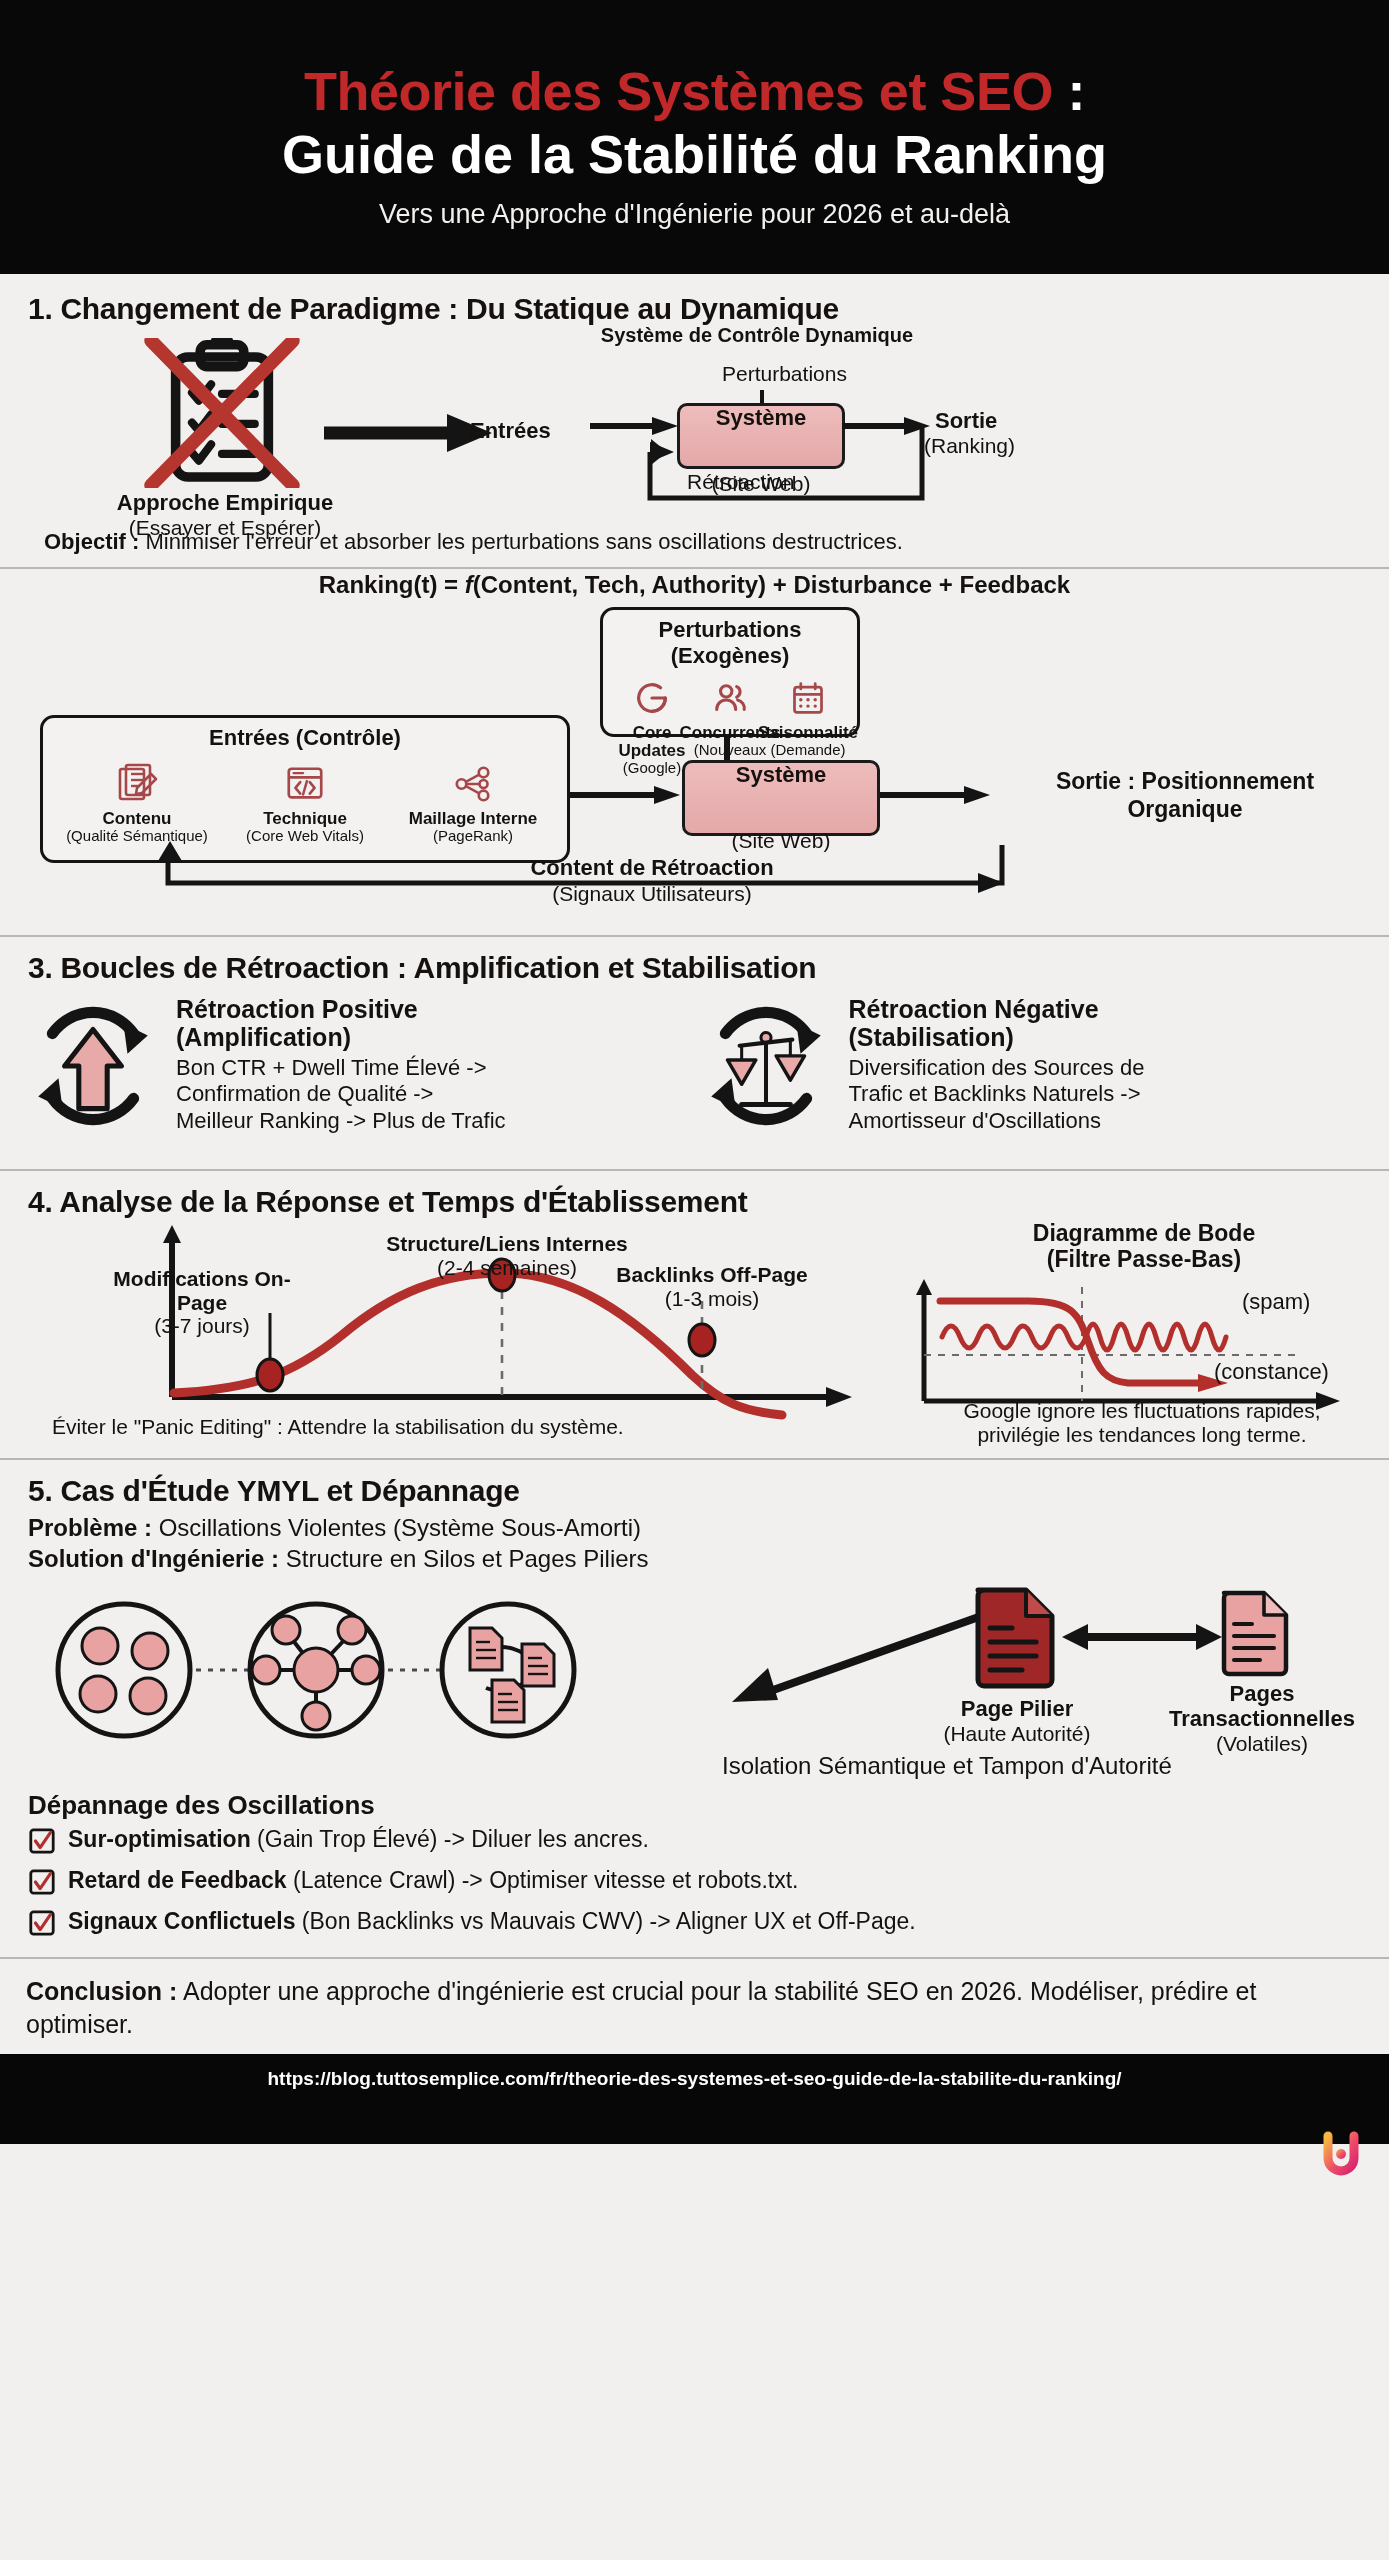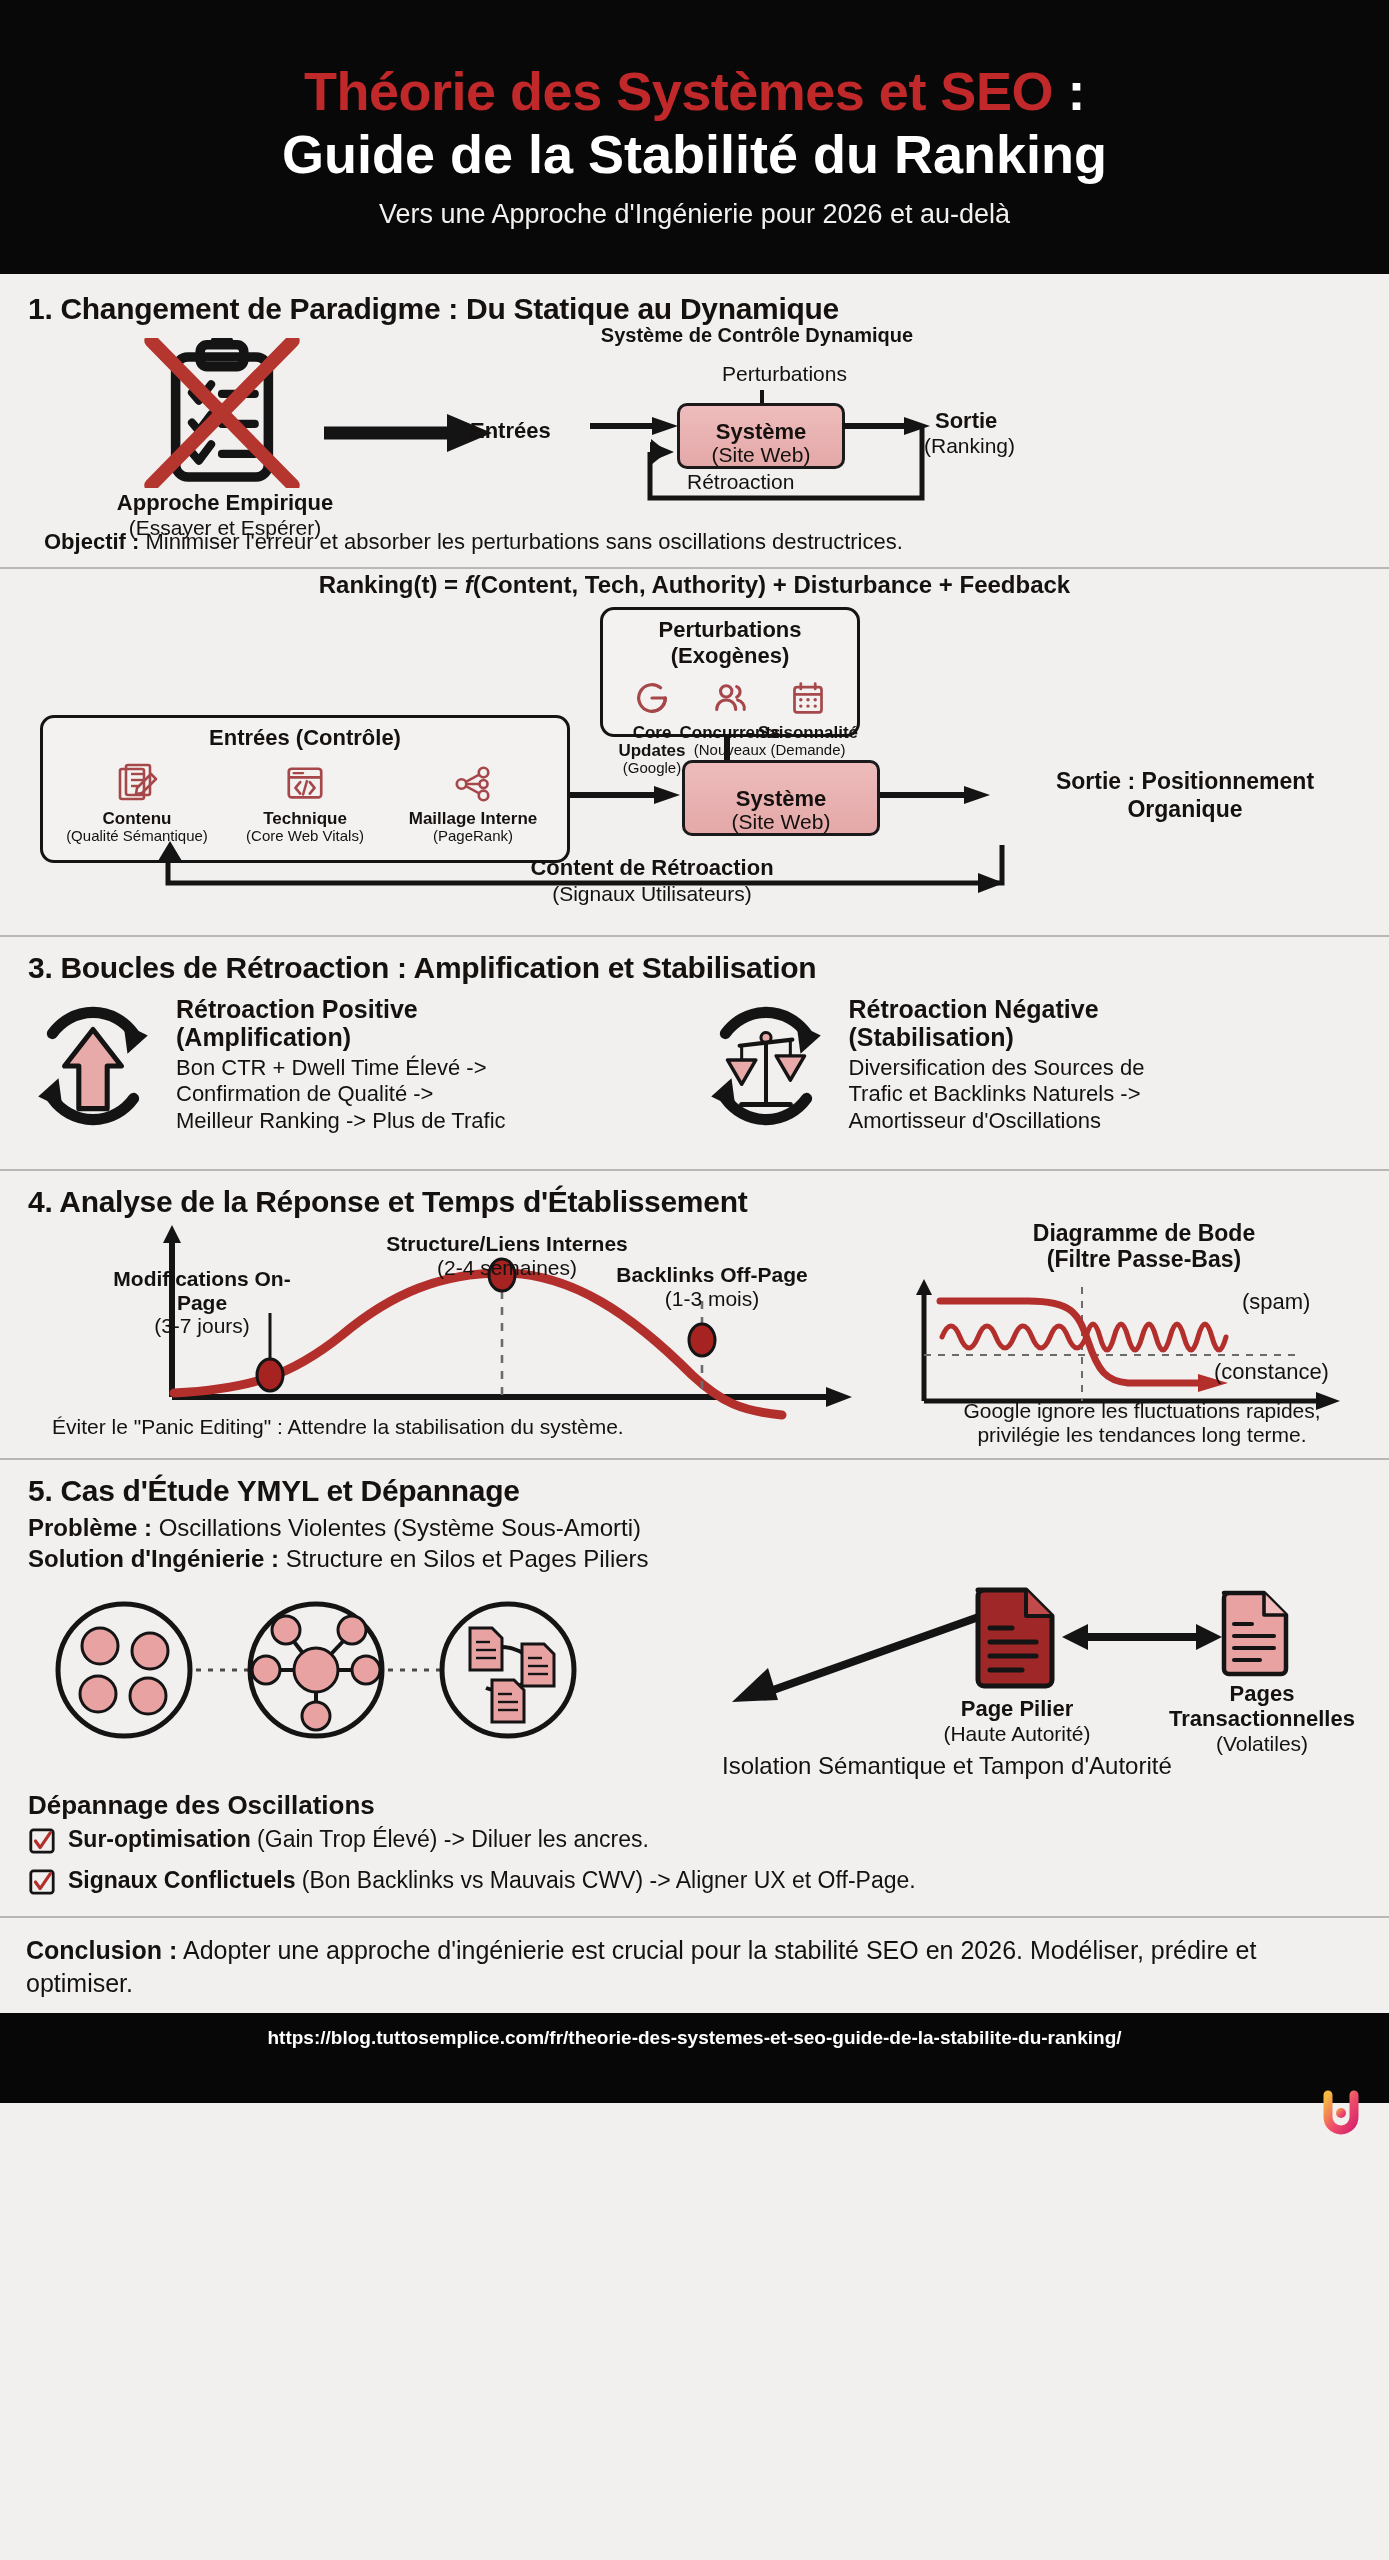--- a/index.html
+++ b/index.html
@@ -36,21 +36,21 @@
   .s1-cap { position:absolute; left:48px; top:160px; width:310px; text-align:center; }
   .s1-cap .b { font-size:22px; font-weight:700; }
   .s1-cap .n { font-size:21px; font-weight:400; }
   .bigarrow { position:absolute; left:300px; top:78px; width:175px; height:50px; }
   .s1-diag { position:absolute; left:470px; top:0px; width:900px; height:195px; }
   .s1-dtitle { position:absolute; left:470px; top:-6px; width:530px; text-align:center;
                font-size:20px; font-weight:700; }
   .sysbox {
     background:linear-gradient(180deg,#eebcbc 0%,#e4a8a8 100%);
     border:3px solid #1a1a1a; border-radius:10px;
-    display:flex; flex-direction:column; align-items:center; justify-content:flex-end;
+    display:flex; flex-direction:column; align-items:center; justify-content:flex-start;gap:43px;
   }
   .sysbox .t1 { font-size:22px; font-weight:700; line-height:1.05; }
   .sysbox .t2 { font-size:21px; font-weight:400; line-height:1.1; }
   .lbl { position:absolute; font-size:21px; }
   .lbl.b { font-weight:700; font-size:22px; }
 
   
   .s2-eq { text-align:center; font-size:24px; font-weight:700; padding:2px 0 6px 0; }
   .s2-eq i { font-style:italic; }
   .s2-body { position:relative; height:330px; }
@@ -529,20 +529,29 @@
 
   <div class="chk">
     <span class="chkbox">
       <svg viewBox="0 0 30 30" width="28" height="28">
         <rect x="3" y="3" width="24" height="24" rx="3" fill="none" stroke="#141414" stroke-width="3"></rect>
         <path d="M8 15 l5 7 l11 -16" fill="none" stroke="#b22f2c" stroke-width="3.4" stroke-linecap="round" stroke-linejoin="round"></path>
       </svg>
     </span>
     <span><b>Sur-optimisation</b><span> (Gain Trop Élevé) -&gt; Diluer les ancres.</span></span>
   </div>
+  <div class="chk">
+    <span class="chkbox">
+      <svg viewBox="0 0 30 30" width="28" height="28">
+        <rect x="3" y="3" width="24" height="24" rx="3" fill="none" stroke="#141414" stroke-width="3"></rect>
+        <path d="M8 15 l5 7 l11 -16" fill="none" stroke="#b22f2c" stroke-width="3.4" stroke-linecap="round" stroke-linejoin="round"></path>
+      </svg>
+    </span>
+    <span><b>Retard de Feedback</b><span> (Latence Crawl) -&gt; Optimiser vitesse et robots.txt.</span></span>
+  </div>
   <div class="chk" style="padding-bottom:14px;">
     <span class="chkbox">
       <svg viewBox="0 0 30 30" width="28" height="28">
         <rect x="3" y="3" width="24" height="24" rx="3" fill="none" stroke="#141414" stroke-width="3"></rect>
         <path d="M8 15 l5 7 l11 -16" fill="none" stroke="#b22f2c" stroke-width="3.4" stroke-linecap="round" stroke-linejoin="round"></path>
       </svg>
     </span>
     <span><b>Signaux Conflictuels</b><span> (Bon Backlinks vs Mauvais CWV) -&gt; Aligner UX et Off-Page.</span></span>
   </div>
 </div>

